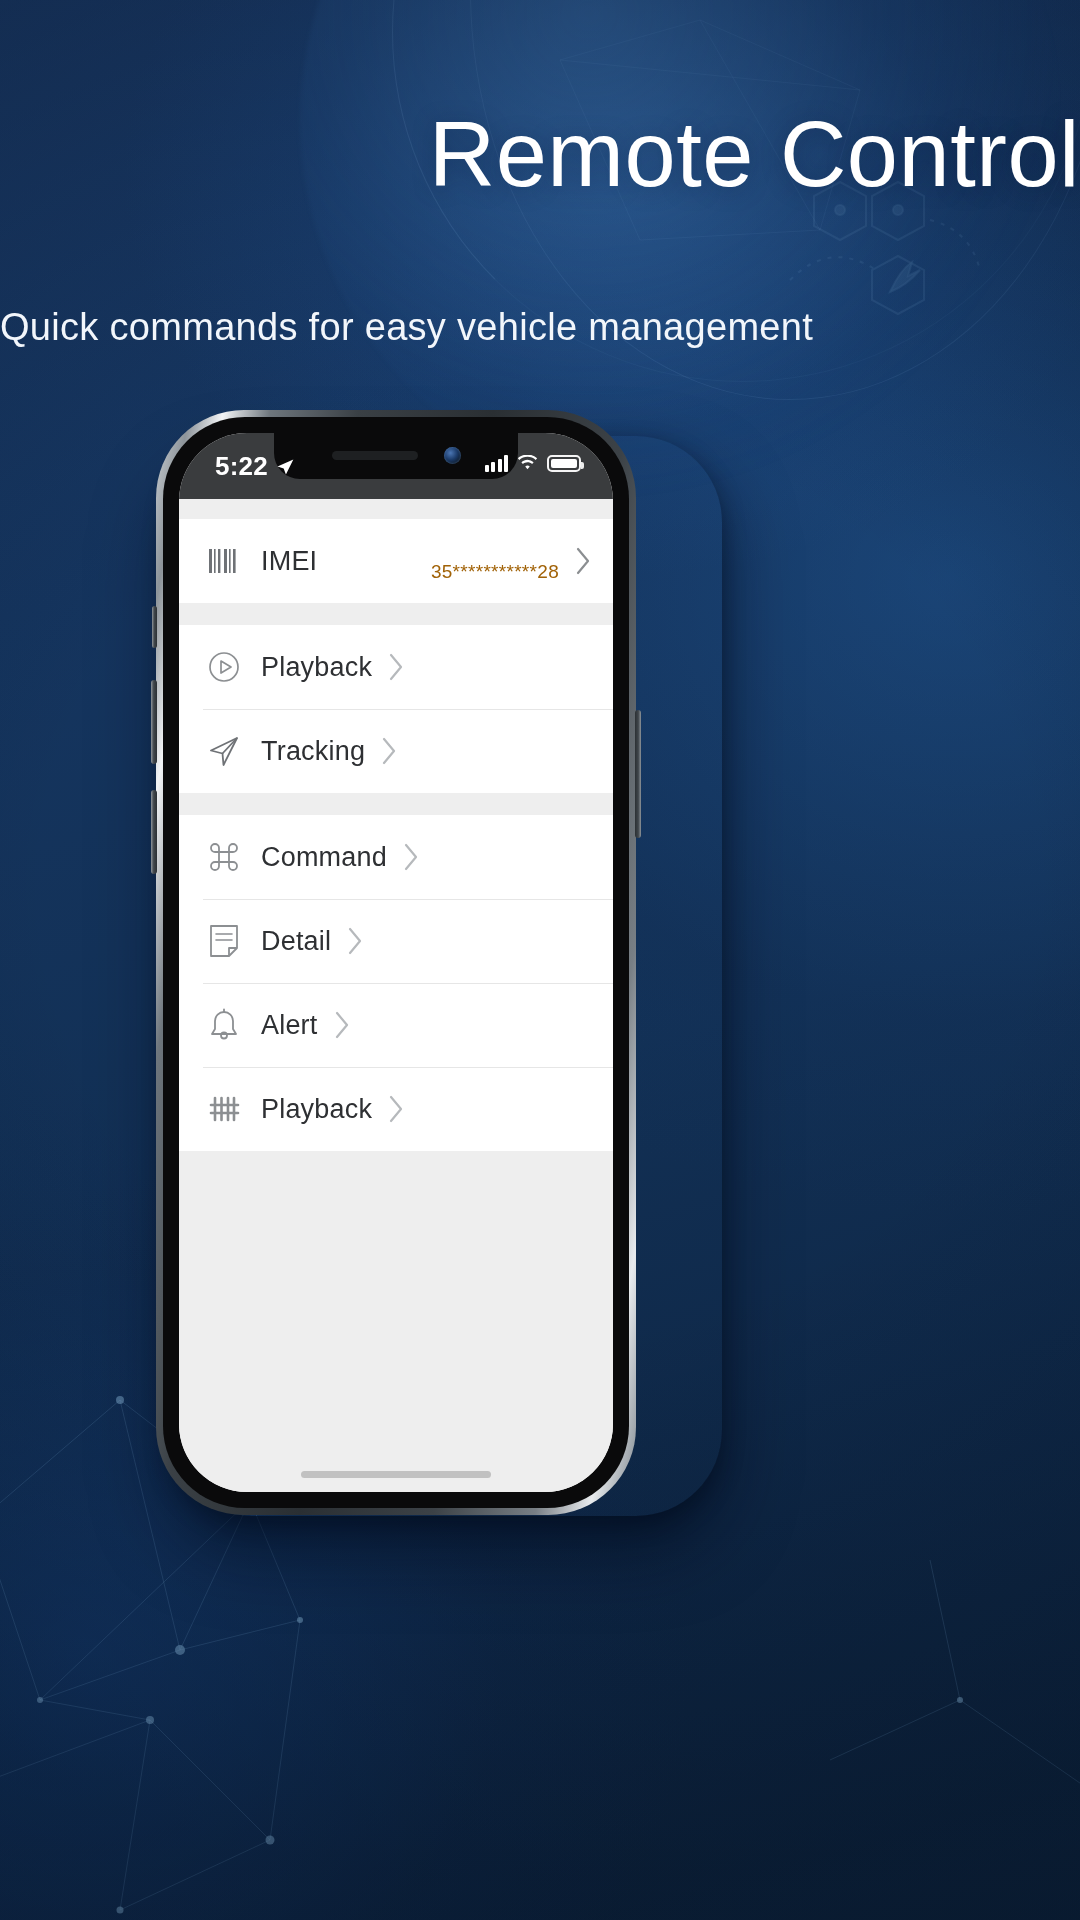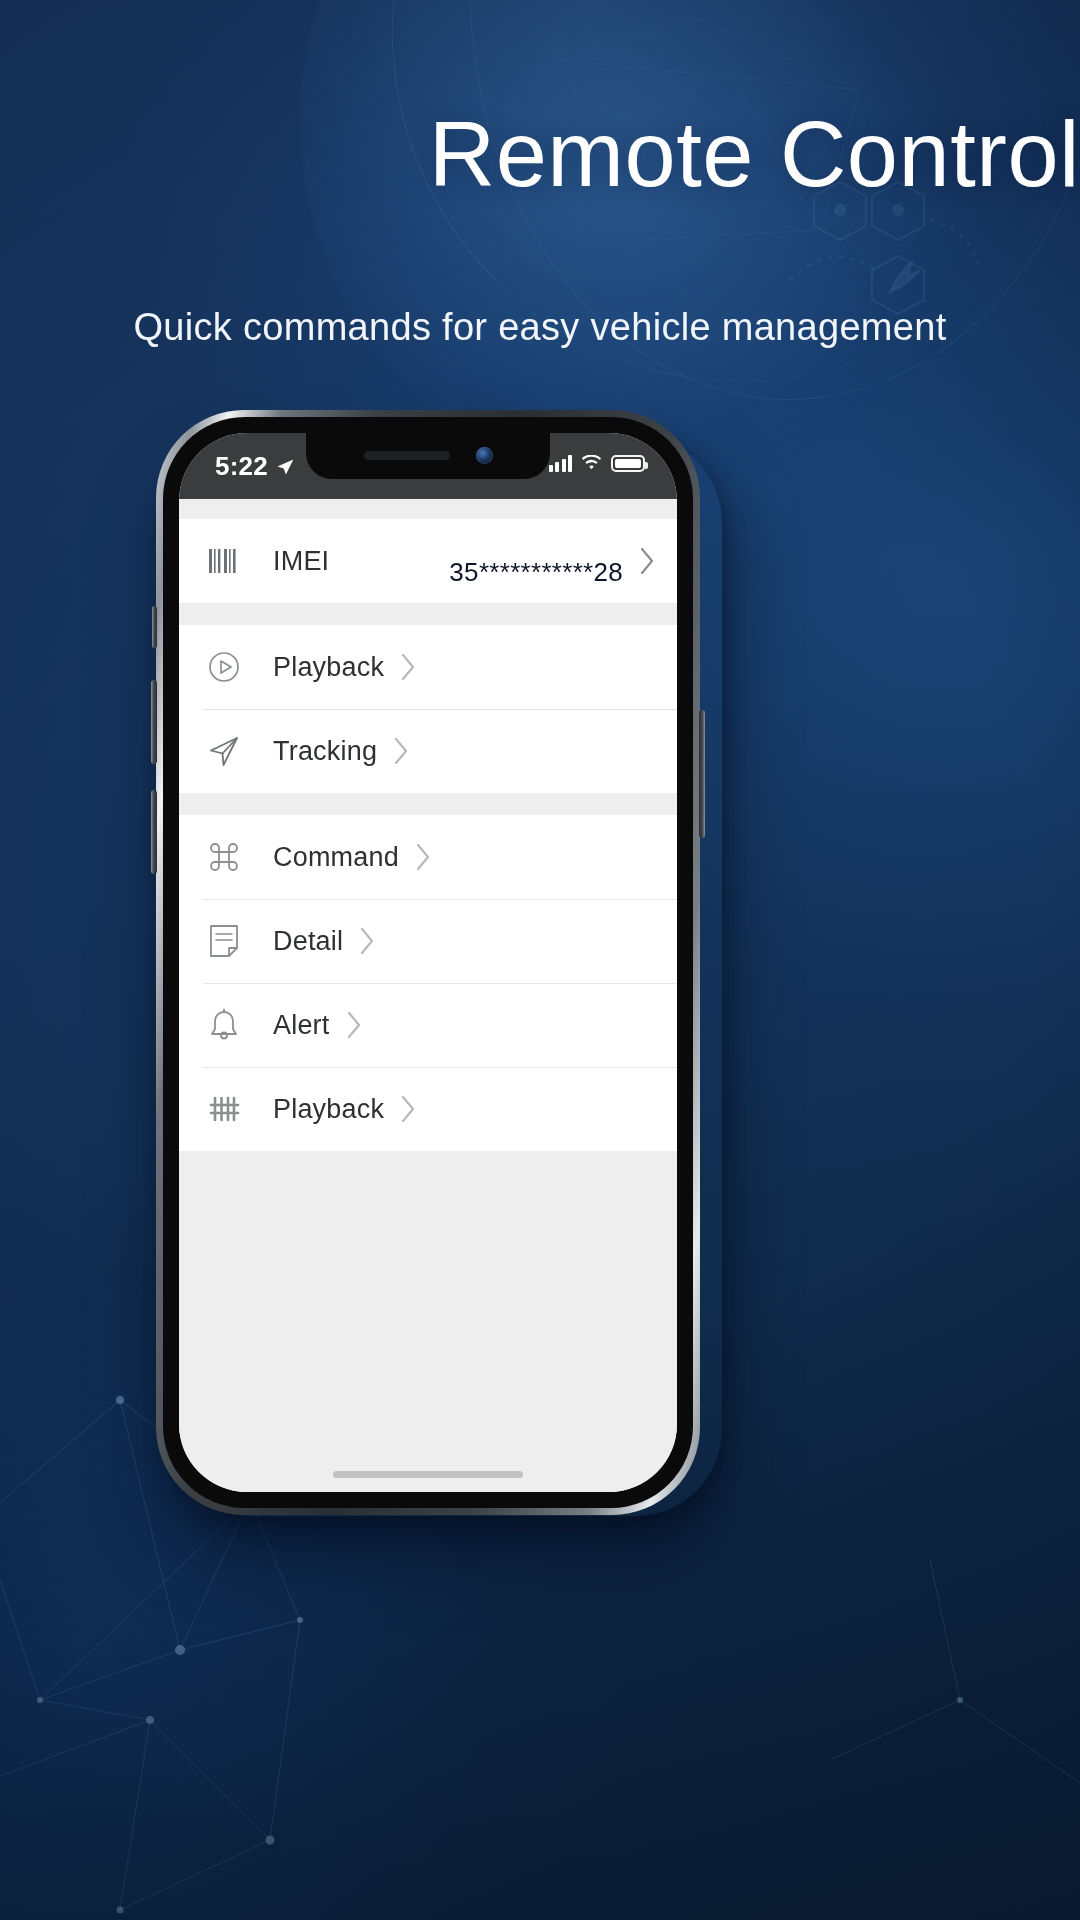--- a/index.html
+++ b/index.html
@@ -50,32 +50,32 @@
     text-align:right;
     color:#ffffff;
     font-size:92px;
     line-height:1;
     font-weight:300;
     letter-spacing:0.5px;
     text-shadow:0 2px 22px rgba(0,20,55,.35);
   }
   .hero-sub {
     position:absolute; left:0; right:0; top:306px;
-    text-align:center;
+    text-align:left;
     color:#f2f6fb;
     font-size:38px;
     font-weight:300;
     letter-spacing:.3px;
   }
 
   
   .phone {
     position:absolute;
     left:156px; top:410px;
-    width:544px; height:1105px;
+    width:480px; height:1105px;
   }
   .phone-shadow {
     position:absolute; left:10px; top:26px; width:556px; height:1080px;
     border-radius:86px;
     box-shadow:0 34px 70px rgba(2,10,26,.55), 0 8px 22px rgba(2,10,26,.45);
   }
   .phone-frame {
     position:absolute; inset:0;
     border-radius:88px;
     background:
@@ -180,30 +180,30 @@
   .row + .row::before {
     content:""; position:absolute; left:24px; right:0; top:0;
     height:1px; background:#e6e6e6;
   }
   .row .ic {
     width:42px; height:42px; flex:0 0 42px;
     display:flex; align-items:center; justify-content:center;
     color:#888b8e;
   }
   .row .lbl {
-    margin-left:28px;
+    margin-left:16px;
     font-size:27px;
     color:#2e3033;
     font-weight:400;
     letter-spacing:.2px;
   }
   .row .val {
     margin-left:auto;
-    font-size:26px;
-    color:#0f172a;
+    font-size:19px;
+    color:#a16207;
     letter-spacing:.3px;
     margin-top:22px;
   }
   .row .chev {
     margin-left:16px;
     color:#b6b9bc;
     display:flex; align-items:center;
   }
   .row .chev.dark { color:#8b8e91; }
 

